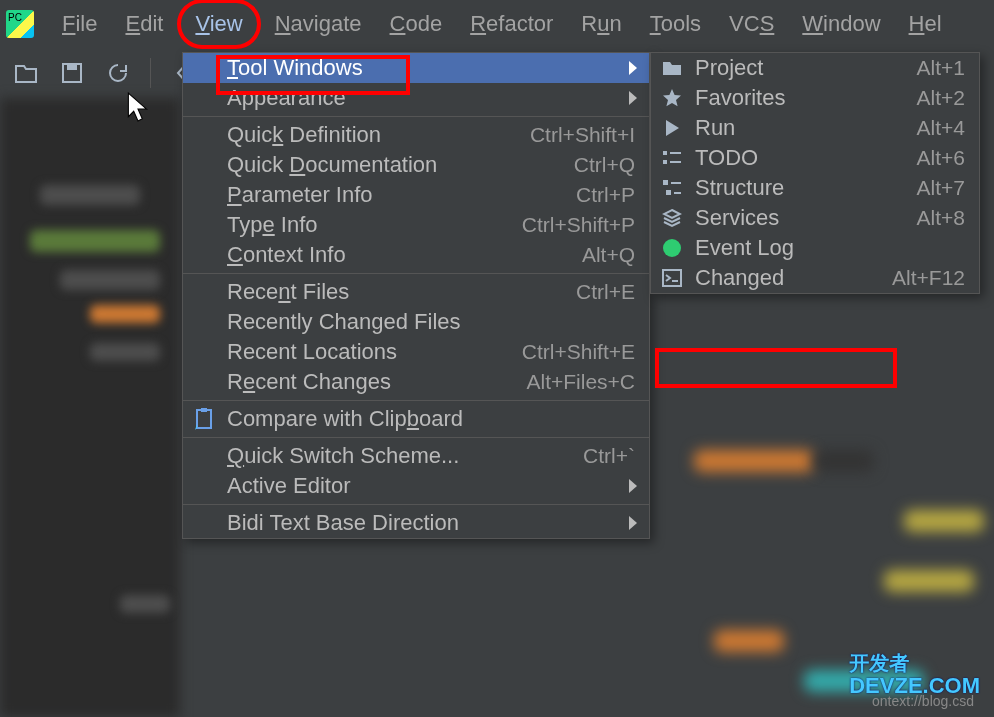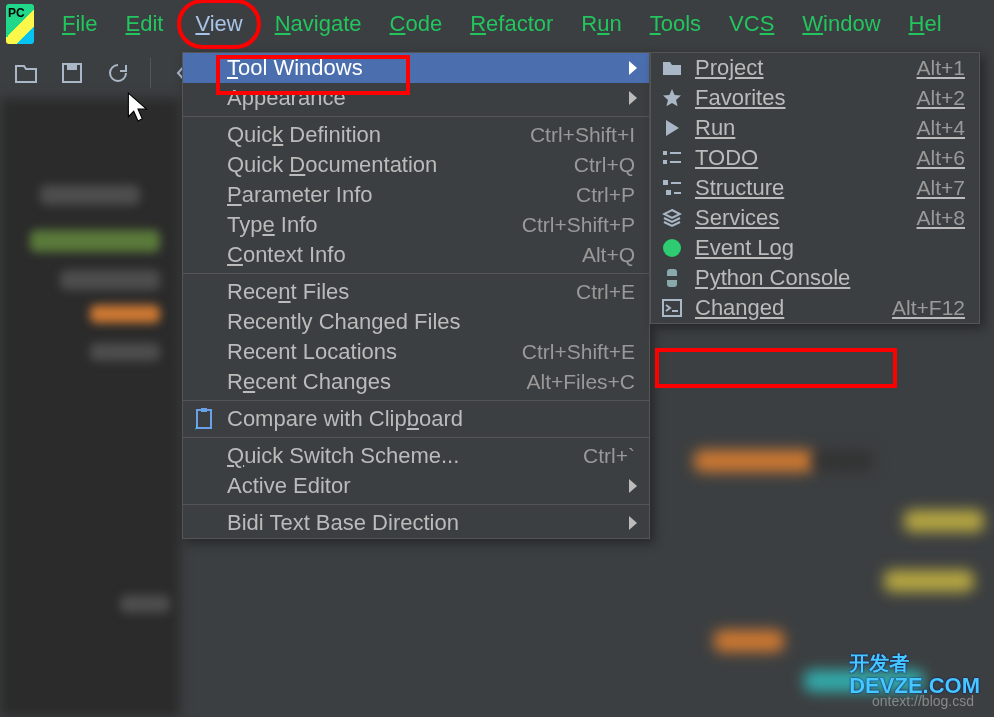--- a/index.html
+++ b/index.html
@@ -14,30 +14,30 @@
   }
   .menubar {
     display: flex;
     align-items: center;
     height: 48px;
     background: #3c3f41;
     padding-left: 6px;
     gap: 0;
   }
   .pc-logo {
-    width: 28px; height: 40px;
+    width: 28px; height: 28px;
     background: linear-gradient(135deg,#21d789 0 50%,#fcf84a 50% 75%,#07c3f2 75%);
     border-radius: 3px;
     margin-right: 14px;
     display: flex; align-items: flex-start; justify-content: flex-start;
-    font-size: 12px; font-weight: bold; color: #000; padding: 2px;
+    font-size: 10px; font-weight: normal; color: #000; padding: 2px;
   }
   .menubar-item {
     padding: 8px 14px;
-    color: #22c55e;
+    color: #a3a3a3;
     cursor: default;
   }
   .menubar-item .ul { text-decoration: underline; }
   .menubar-item.active {
     color: #a8c3e8;
     border-radius: 25px;
   }
   .red-box-view {
     border: 4px solid #ff0000;
   }
@@ -61,21 +61,21 @@
     filter: blur(6px);
   }
   .blur-blob { position:absolute; background:#4d4d4d; border-radius:6px; filter: blur(5px); }
   .menu {
     position: absolute;
     background: #3c3f41;
     border: 1px solid #555;
     box-shadow: 4px 4px 10px rgba(0,0,0,0.4);
   }
   .menu-view { left: 182px; top: 52px; width: 468px; }
-  .menu-tool { left: 650px; top: 52px; width: 330px; text-decoration: underline; }
+  .menu-tool { left: 650px; top: 52px; width: 330px; }
   .menu-row {
     display: flex;
     align-items: center;
     height: 30px;
     padding: 0 14px 0 44px;
     position: relative;
     color: #bbbbbb;
   }
   .menu-row.selected {
     background: #4b6eaf;
@@ -317,29 +317,20 @@
   <div class="menu-row">
     <span class="leading-icon">
         <svg width="20" height="20">
           <circle cx="10" cy="10" r="9" fill="#2ecc71"></circle>
         </svg>
       </span>
     <span class="label">Event Log</span>
   </div>
   <div class="menu-row">
     <span class="leading-icon">
-        <svg width="20" height="20" viewBox="0 0 20 20">
-          <path d="M8 1h4a3 3 0 0 1 3 3v4H5V4a3 3 0 0 1 3-3z" fill="#8aa"></path>
-          <path d="M12 19H8a3 3 0 0 1-3-3v-4h10v4a3 3 0 0 1-3 3z" fill="#8aa"></path>
-        </svg>
-      </span>
-    <span class="label">Python Console</span>
-  </div>
-  <div class="menu-row">
-    <span class="leading-icon">
         <svg width="20" height="18" viewBox="0 0 20 18">
           <rect x="1" y="1" width="18" height="16" fill="none" stroke="#a9b7c6" stroke-width="2"></rect>
           <path d="M4 6l4 3-4 3 M10 12h6" stroke="#a9b7c6" stroke-width="2" fill="none"></path>
         </svg>
       </span>
     <span class="label">Changed</span>
     <span class="shortcut">Alt+F12</span>
   </div>
 </div>
 

